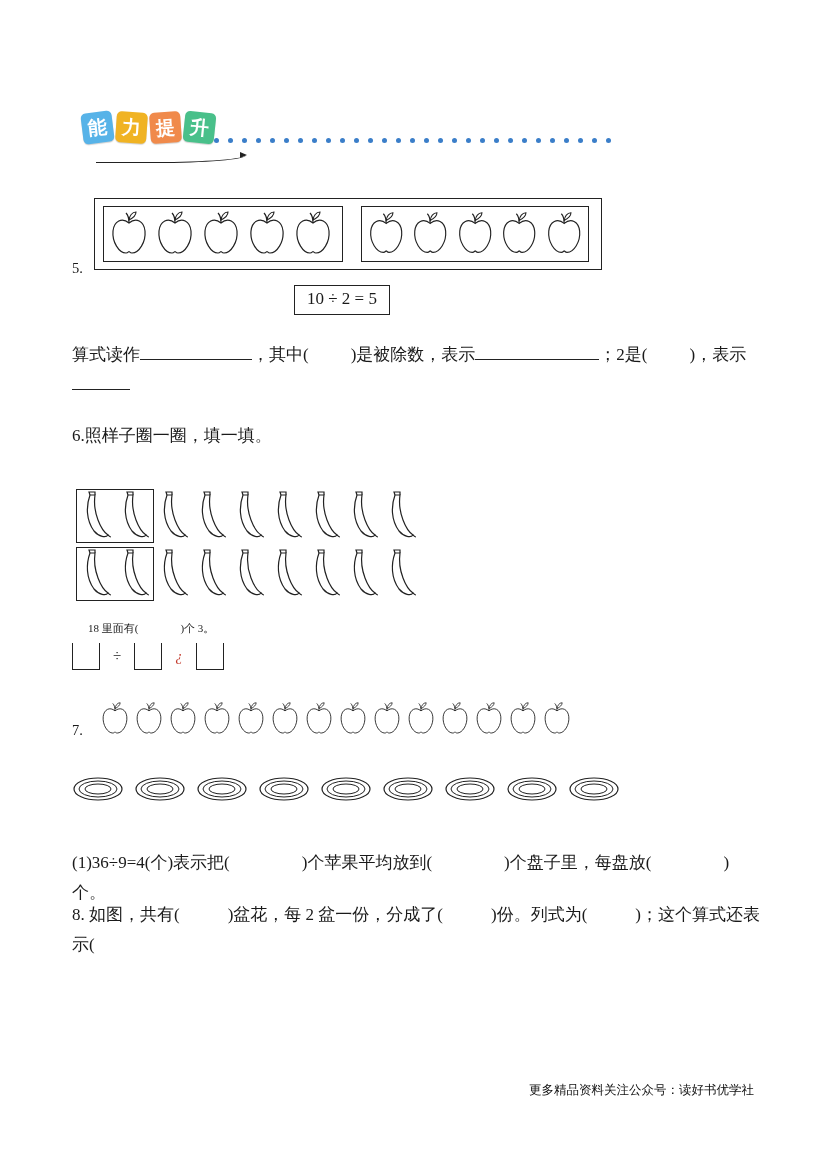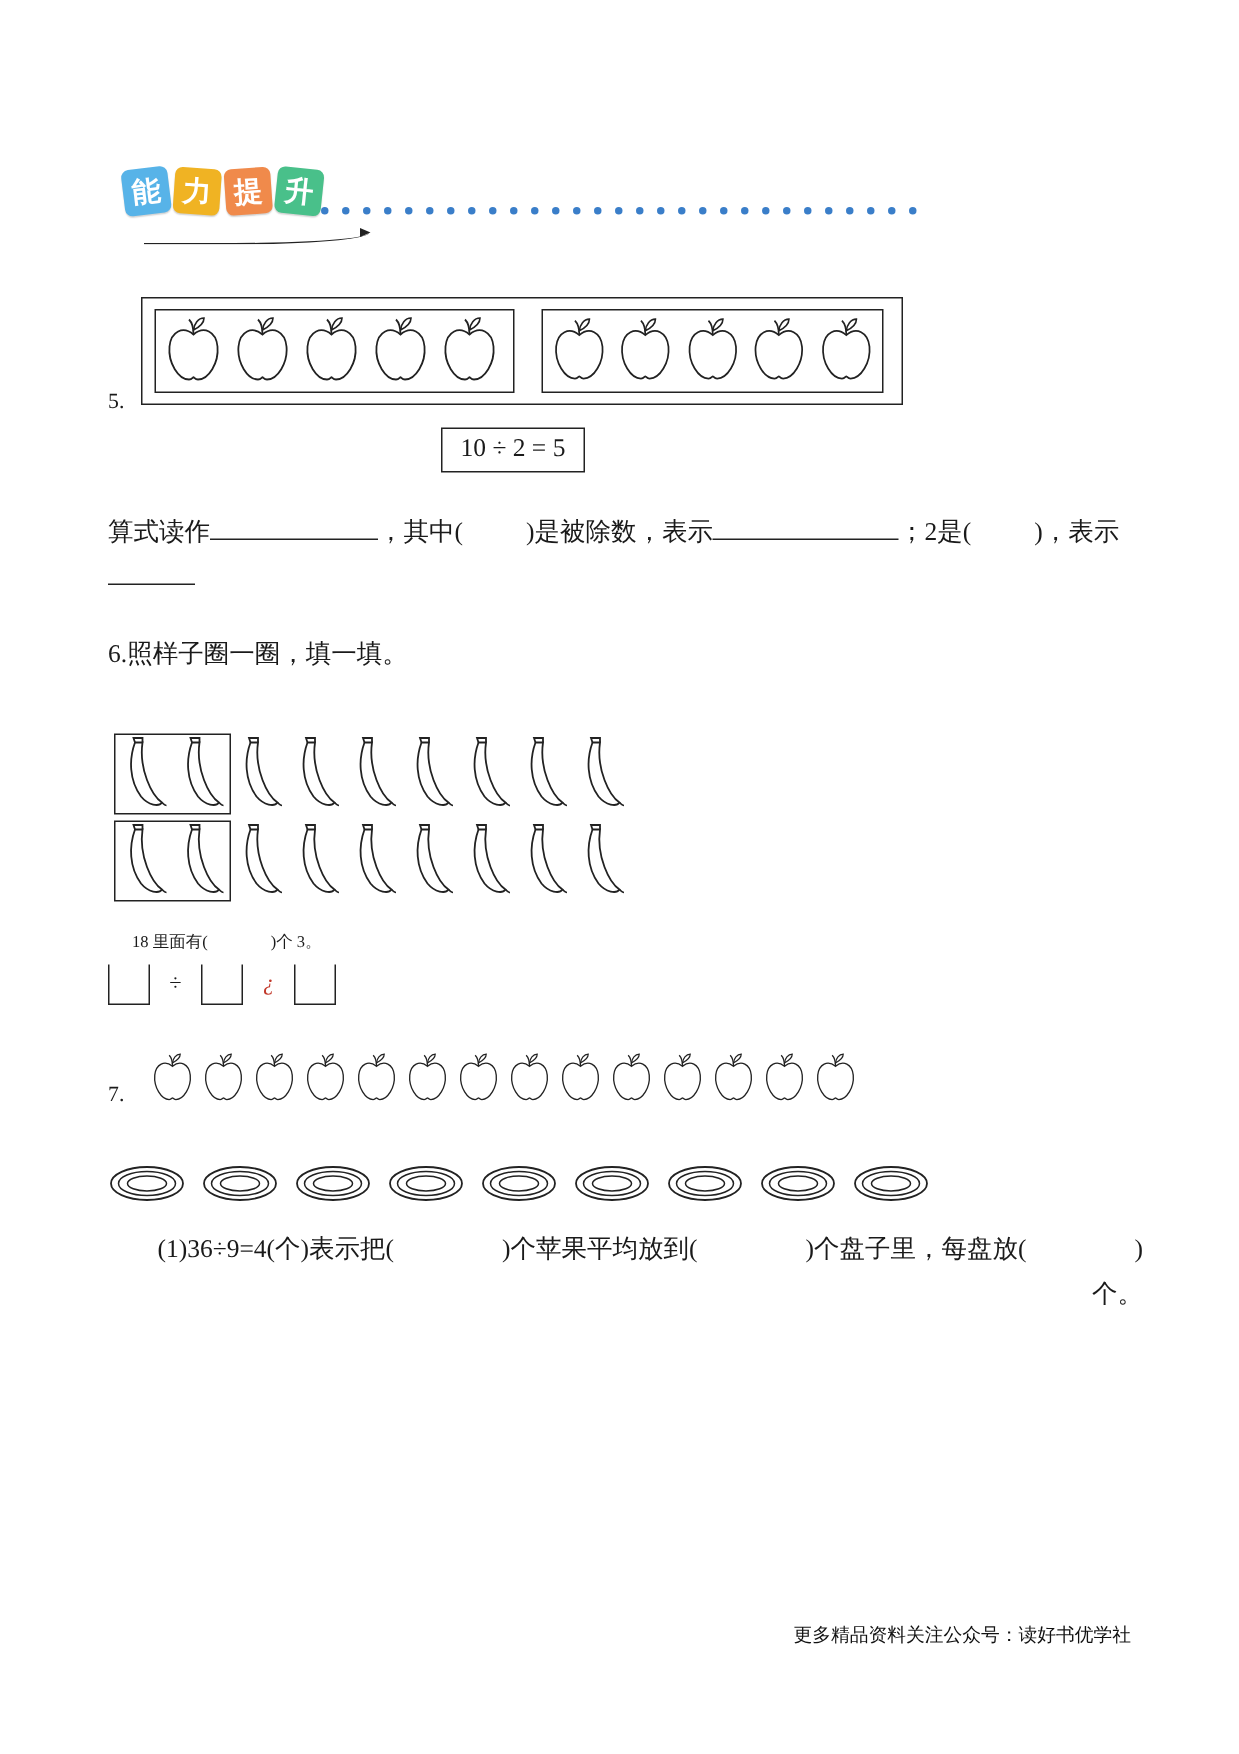--- a/index.html
+++ b/index.html
@@ -179,21 +179,21 @@
     top: 0px;
     display: flex;
   }
   .plate-line {
     position: absolute;
     left: 0px;
     top: 76px;
     display: flex;
     gap: 10px;
   }
-  .q7-lines { position: absolute; left: 0; top: 118px; width: 690px; text-align: right; }
+  .q7-lines { position: absolute; left: 0; top: 148px; width: 690px; }
 
   
   .q8 { position: absolute; left: 72px; top: 900px; width: 690px; }
 
   
   .footer {
     position: absolute;
     left: 0; right: 0;
     top: 1082px;
     text-align: right;
@@ -565,17 +565,21 @@
       </div>
 
     <div class="q7-lines">
       <div class="qtext">
         <span>(1)36÷9=4(个)表示把(</span><span class="paren" style="min-width:72px"></span><span>)个苹果平均放到(</span><span class="paren" style="min-width:72px"></span><span>)个盘子里，每盘放(</span><span class="paren" style="min-width:72px"></span><span>)个。</span>
       </div>
     </div>
   </div>
 
   <div class="q8">
+    <div class="qtext">
+      <span>8.</span>
+      <span>如图，共有(</span><span class="paren" style="min-width:48px"></span><span>)盆花，每 2 盆一份，分成了(</span><span class="paren" style="min-width:48px"></span><span>)份。列式为(</span><span class="paren" style="min-width:48px"></span><span>)；这个算式还表示(</span>
+    </div>
   </div>
 
   <div class="footer">更多精品资料关注公众号：读好书优学社</div>
 
 </div>
 
 </body></html>

